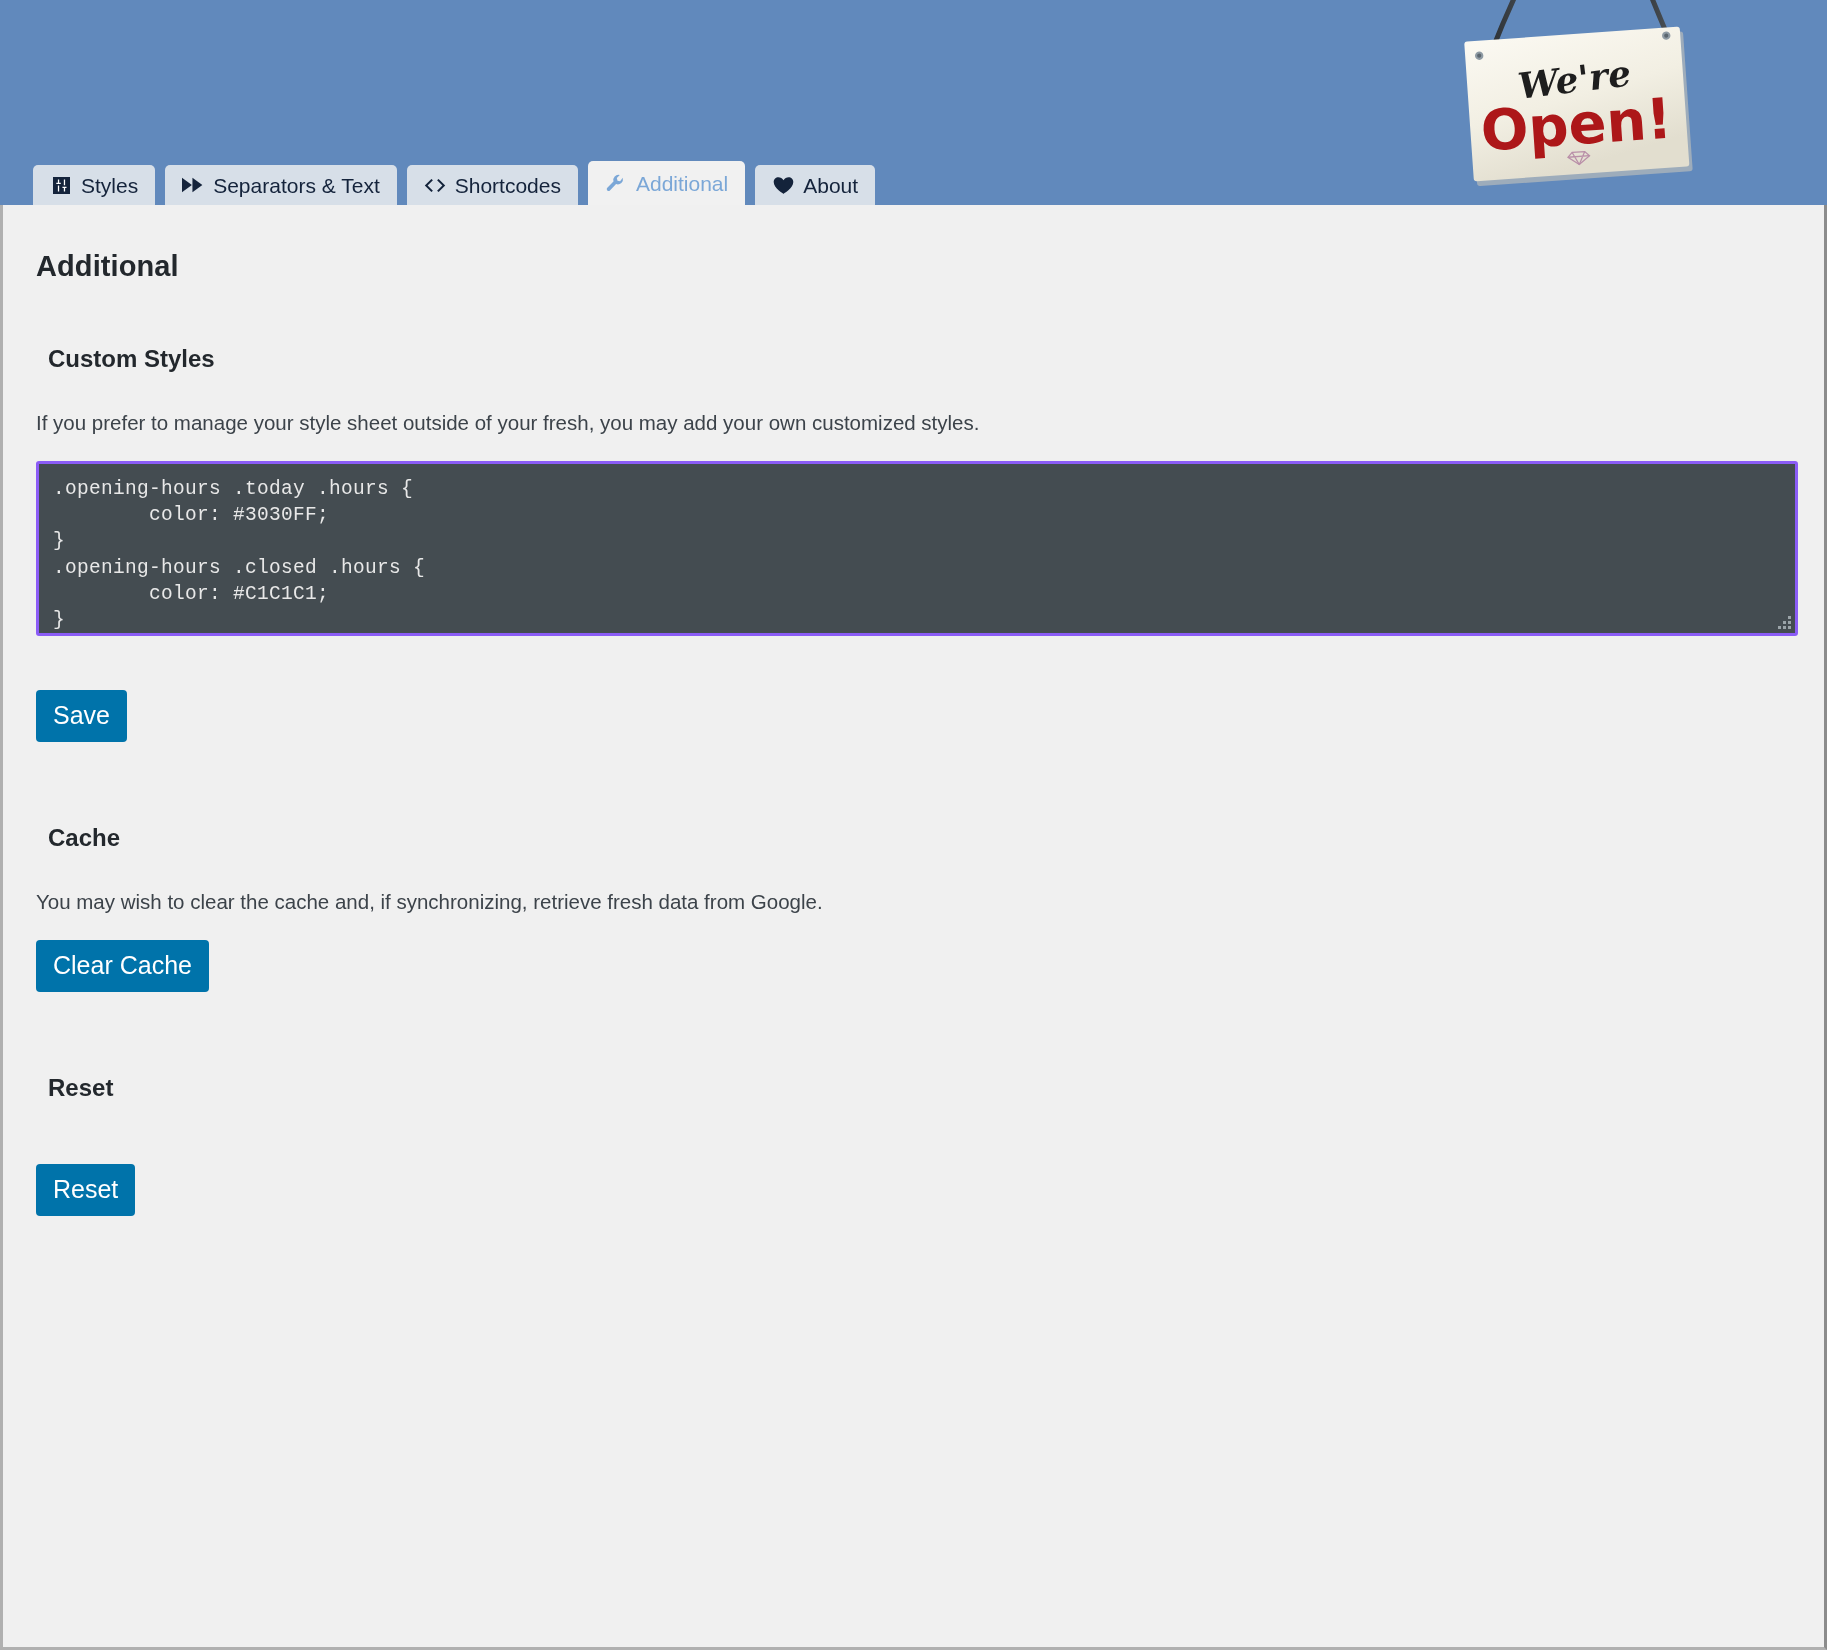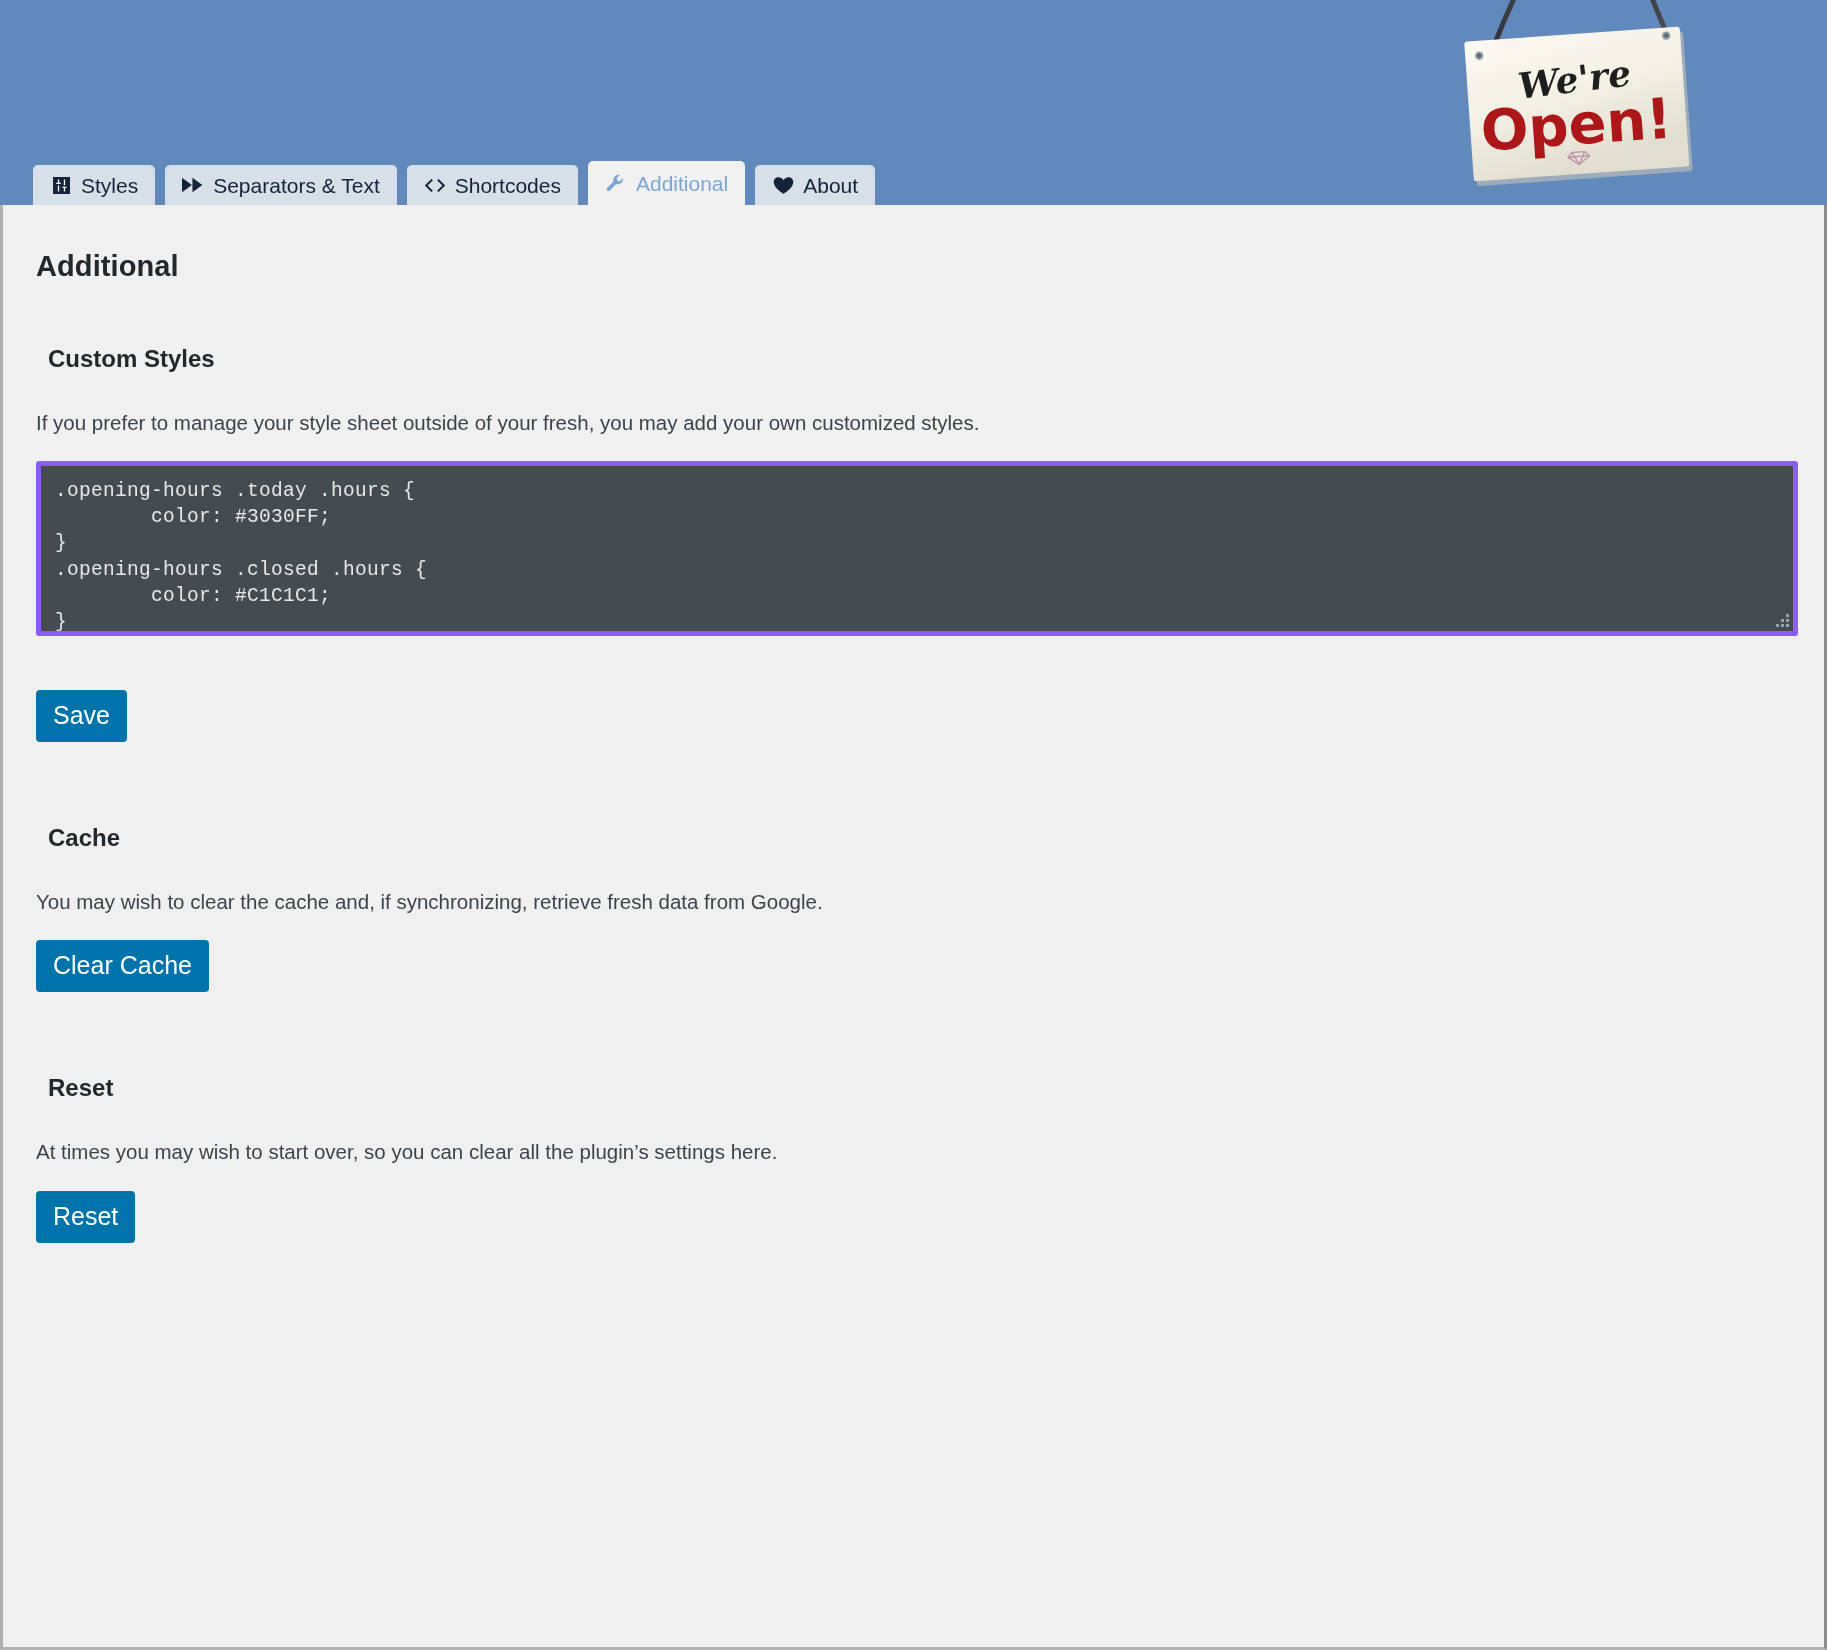--- a/index.html
+++ b/index.html
@@ -127,21 +127,21 @@
   .gap-title-to-section { height: 50px; }
   .gap-h2-to-desc { height: 25px; }
   .gap-desc-to-box { height: 24px; }
 
   
   .code-area {
     position: relative;
     width: 1762px;
     height: 175px;
     background: #444C51;
-    border: 5px solid #8b5cf6;
+    border: 3px solid #8b5cf6;
     border-radius: 3px;
     box-sizing: border-box;
     padding: 12px 14px;
     overflow: hidden;
     cursor: text;
   }
   .code-area pre {
     margin: 0;
     font-family: "Liberation Mono", "DejaVu Sans Mono", monospace;
     font-size: 19.5px;
@@ -331,20 +331,19 @@
       <div class="gap-h2-to-desc"></div>
       <p class="section-desc">You may wish to clear the cache and, if synchronizing, retrieve fresh data from Google.</p>
       <div class="gap-desc-to-btn"></div>
       <button class="btn">Clear Cache</button>
 
       <div class="gap-btn-to-next"></div>
 
       
       <h2 class="section-title">Reset</h2>
       <div class="gap-h2-to-desc"></div>
-      <p class="section-desc">At times you may wish to start over, so you can clear all the plugin’s settings here.</p>
       <div class="gap-desc-to-btn"></div>
       <button class="btn">Reset</button>
 
     </div>
   </div>
 
 </div>
 
 </body></html>

